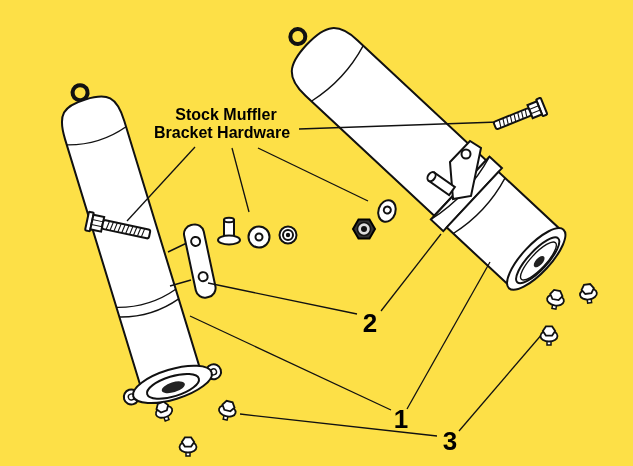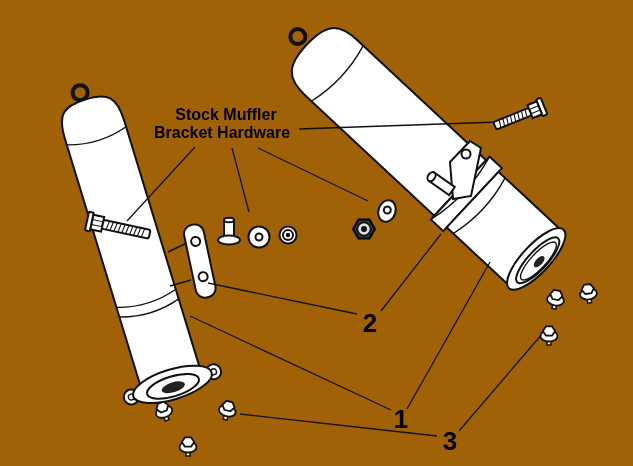--- a/index.html
+++ b/index.html
@@ -1,20 +1,20 @@
 <!DOCTYPE html>
 <html><head>
 <meta charset="utf-8">
 <style>
   html, body { margin: 0; padding: 0; background: #ffffff; }
   .stage {
     position: relative;
     width: 633px;
     height: 466px;
-    background: #a16207;
+    background: #fde047;
     overflow: hidden;
     font-family: "Liberation Sans", sans-serif;
   }
   svg { display: block; }
   .outline { fill: #ffffff; stroke: #111111; stroke-width: 2; }
   .thin    { fill: none;    stroke: #111111; stroke-width: 1.4; }
   .leader  { fill: none;    stroke: #111111; stroke-width: 1.3; }
   .facet   { stroke: #111111; stroke-width: 1; }
   .tick    { stroke: #111111; stroke-width: 1.1; }
   text.title   { font: bold 16px "Liberation Sans", sans-serif; fill: #000000; }

